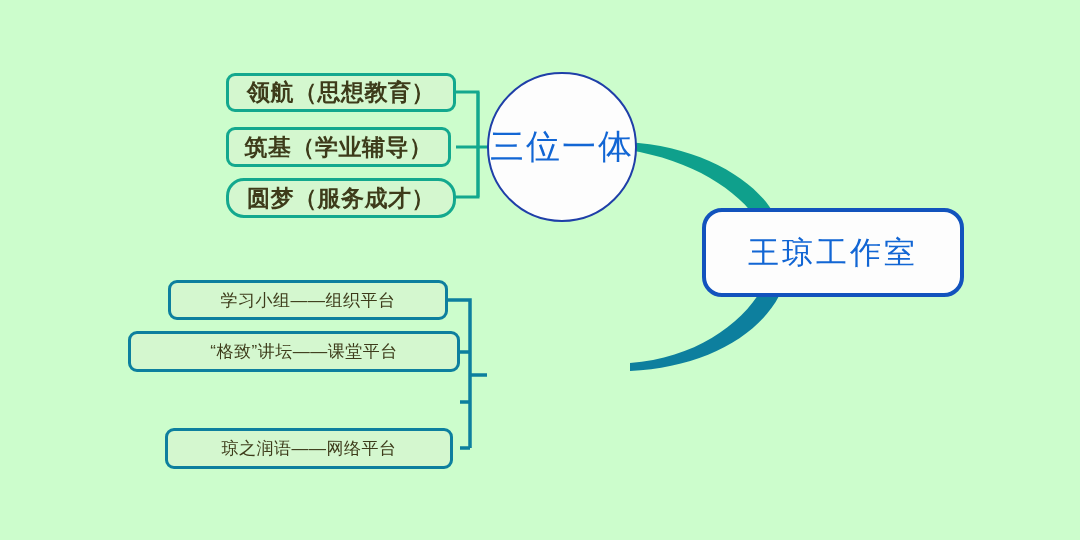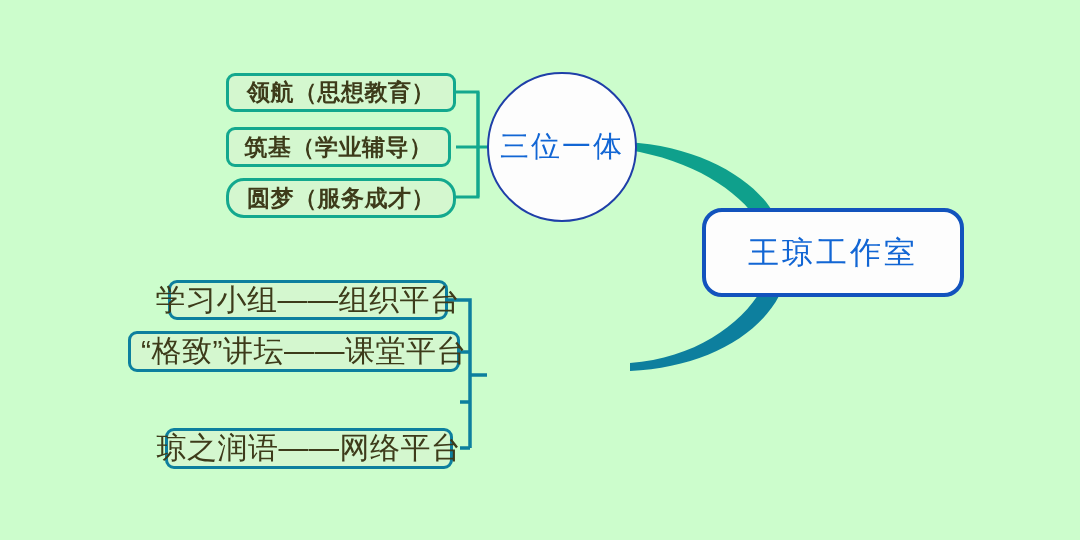--- a/index.html
+++ b/index.html
@@ -41,33 +41,33 @@
     border-width: 3px;
     border-color: #13a88e;
     color: #3d3b1a;
     font-size: 23px;
     font-weight: bold;
   }
   .leaf-bottom {
     border-width: 3.5px;
     border-color: #0d7f9e;
     color: #3d3b1a;
-    font-size: 30px;
+    font-size: 17px;
   }
   .hub {
     position: absolute;
     box-sizing: border-box;
     display: flex;
     align-items: center;
     justify-content: center;
     background: #fdfdfd;
     border: 2.5px solid #1f3fa8;
     border-radius: 50%;
     color: #1266d4;
-    font-size: 29px;
+    font-size: 34px;
     letter-spacing: 2px;
   }
   .root-box {
     position: absolute;
     box-sizing: border-box;
     display: flex;
     align-items: center;
     justify-content: center;
     background: #fdfdfd;
     border: 4px solid #1253bd;

